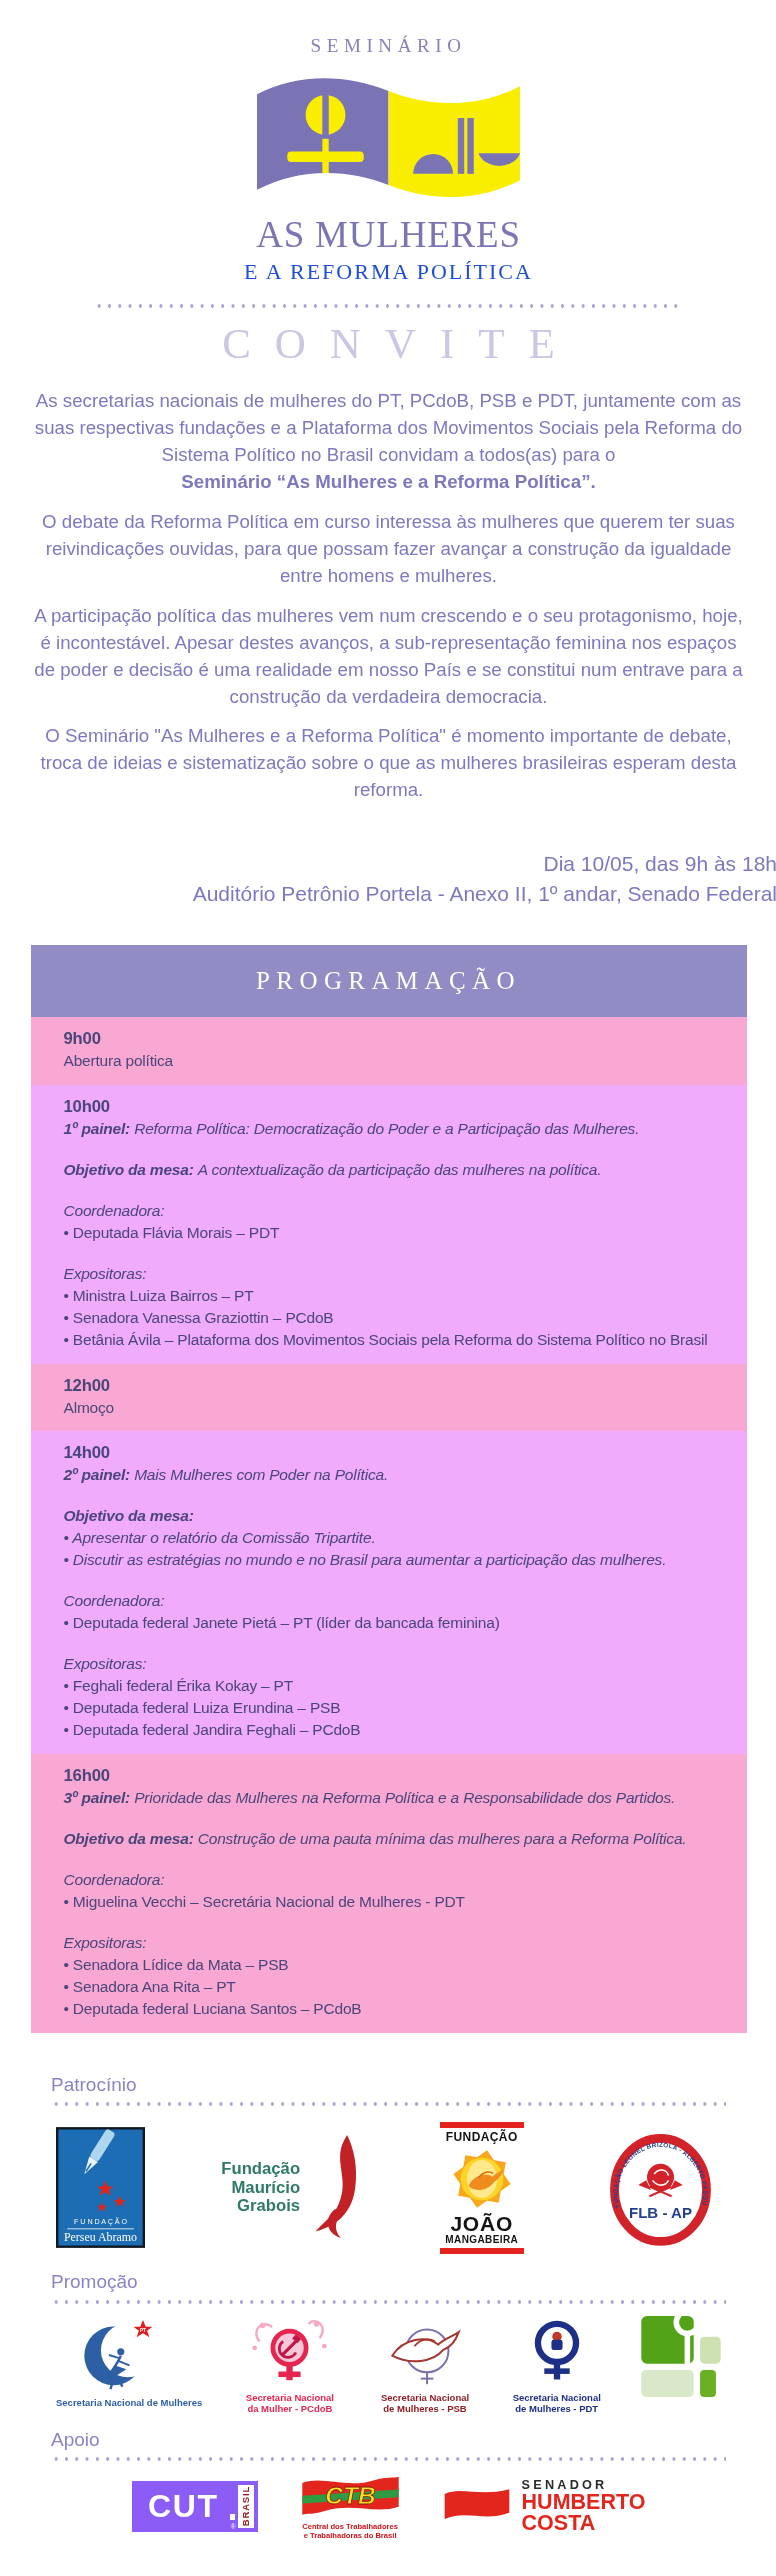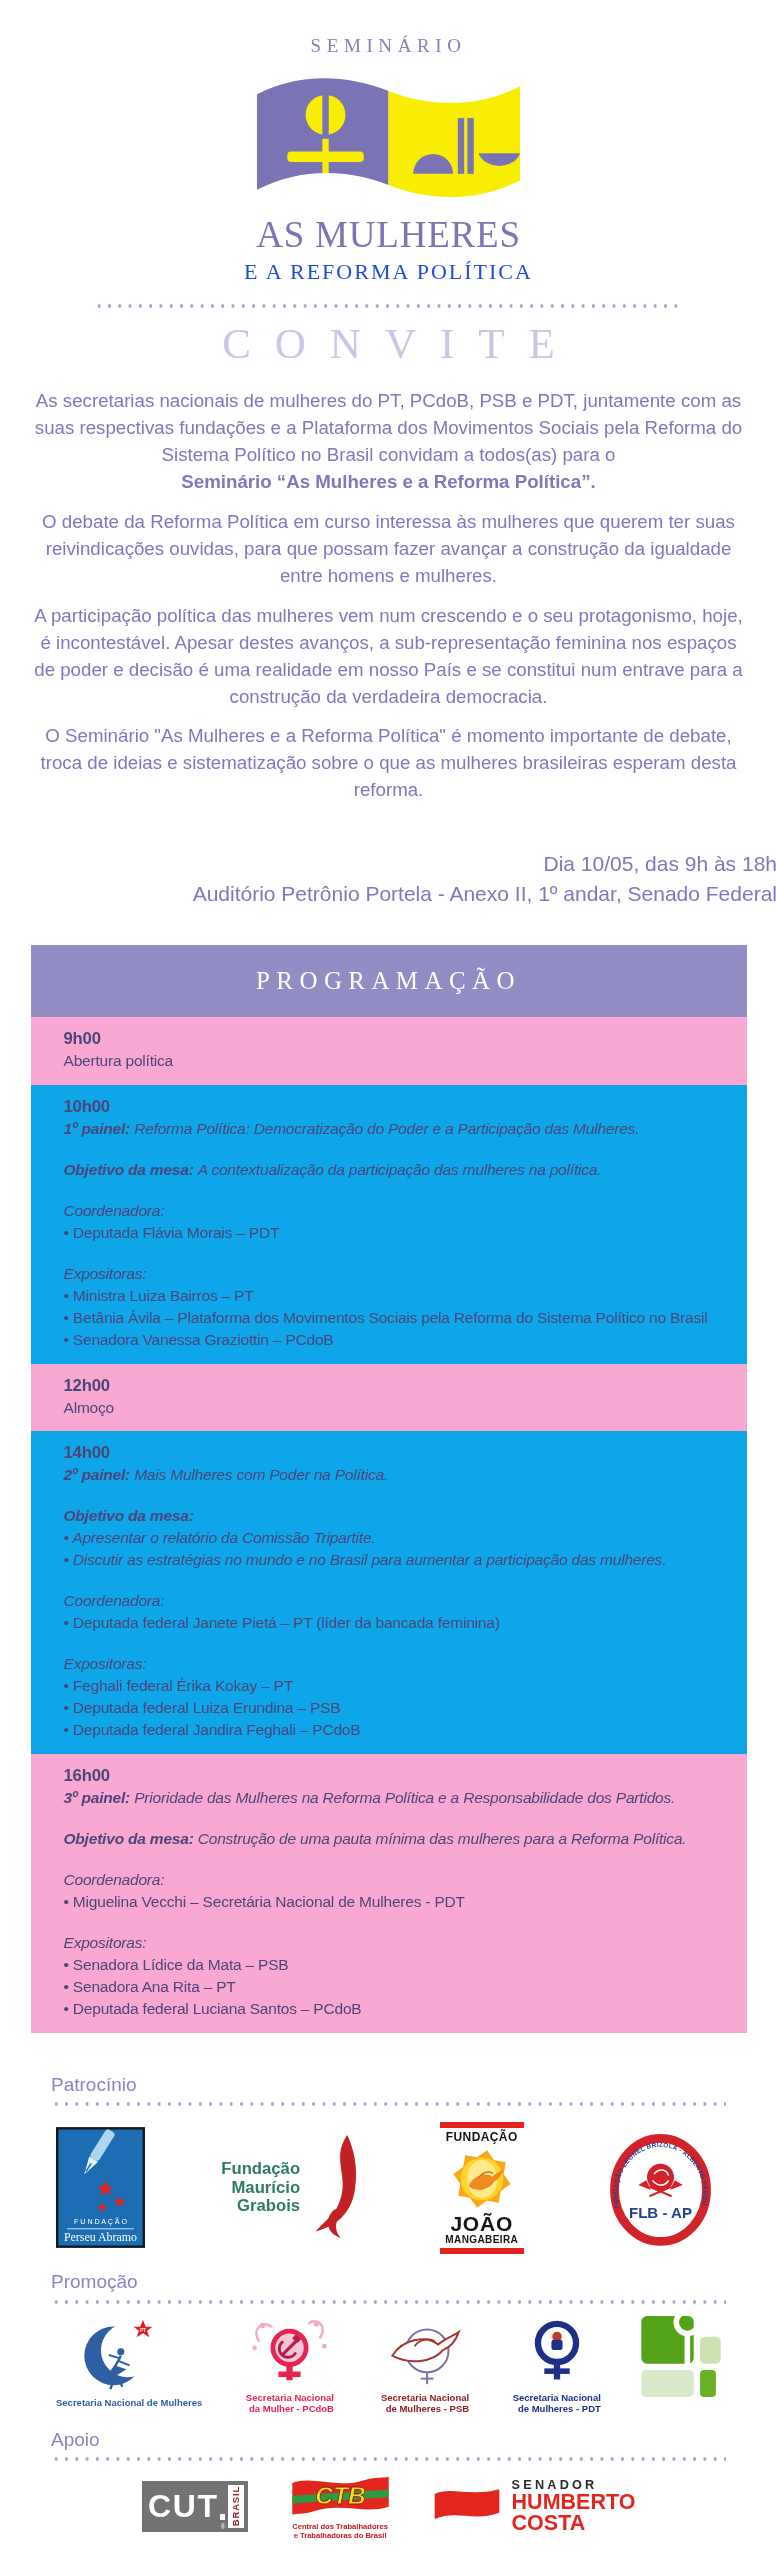--- a/index.html
+++ b/index.html
@@ -25,55 +25,55 @@
   .intro .bold-line{font-weight:bold;}
   .when{text-align:right;color:#7d78bf;font-size:21px;line-height:29.4px;margin-top:46px;}
   
   .program{width:716px;margin:37px auto 0;}
   .program-header{background:#918cc3;height:72px;display:flex;align-items:center;
                   justify-content:center;color:#fff;font-family:"Liberation Serif",serif;
                   font-size:25px;letter-spacing:6.4px;}
   .session{padding:11px 33px 12.7px;color:#4b4679;font-size:15.5px;line-height:22px;
            letter-spacing:-0.2px;}
   .session.dark{background:#f9a8d4;}
-  .session.light{background:#0ea5e9;}
+  .session.light{background:#f0abfc;}
   .session .time{font-weight:bold;font-size:16.7px;}
   .session .gap{height:19px;}
   .session .labeled{font-style:italic;}
   .session .labeled .lbl{font-weight:bold;}
   .session .heading{font-style:italic;}
   .session .heading-bold{font-style:italic;font-weight:bold;}
   .session .bullet-italic{font-style:italic;}
   
   .flabel{margin:0 0 6.4px 51px;color:#8a84c4;font-size:19px;}
   .fdots{margin:0 51px;}
   .mt-patrocinio{margin-top:41px;}
   .mt-promocao{margin-top:17.5px;}
   .mt-apoio{margin-top:14.3px;}
   .logo-row{display:flex;align-items:center;}
   .row-patrocinio{margin:16px 56px 0;justify-content:space-between;}
   .row-promocao{margin:12.7px 56px 0;justify-content:space-between;align-items:flex-start;}
   .row-apoio{margin:11px 0 0;justify-content:center;gap:41px;}
   .logo-item{display:flex;flex-direction:column;align-items:center;}
-  .sec-cap{font-weight:bold;font-size:9.5px;line-height:10.7px;text-align:right;margin-top:4px;}
+  .sec-cap{font-weight:bold;font-size:9.5px;line-height:10.7px;text-align:center;margin-top:4px;}
   .cap-pt{color:#2d5fa5;}
   .cap-pcdob{color:#e5254f;}
   .cap-psb{color:#8f1f24;}
   .cap-pdt{color:#1d2f87;}
   
   .logo-grabois{display:flex;align-items:center;gap:6.4px;}
   .grabois-text{color:#2f7a68;font-weight:bold;font-size:16.7px;line-height:18.3px;text-align:right;}
   
   .logo-jm{width:84px;display:flex;flex-direction:column;align-items:stretch;text-align:center;}
   .jm-bar{height:5.6px;background:#e3231d;}
   .jm-fundacao{font-size:12px;font-weight:bold;color:#141414;letter-spacing:0.4px;padding:2.4px 0 0.8px;}
   .jm-joao{font-size:21px;font-weight:900;color:#141414;letter-spacing:0.8px;line-height:21px;}
   .jm-mang{font-size:10px;font-weight:800;color:#141414;letter-spacing:0.4px;padding-bottom:3.2px;}
   
-  .cut-logo{display:flex;align-items:stretch;background:#737373;width:106px;height:51px;
+  .cut-logo{display:flex;align-items:stretch;background:#8b5cf6;width:126px;height:51px;
             box-sizing:border-box;padding:4px 4px 4px 6.4px;position:relative;}
   .cut-main{flex:1;color:#fff;font-weight:900;font-size:32px;display:flex;align-items:center;
             justify-content:center;letter-spacing:1.6px;}
   .cut-dot{width:5.6px;height:5.6px;background:#fff;align-self:flex-end;margin:0 2.4px 8px 0.8px;}
   .cut-side{width:16px;background:#fff;display:flex;align-items:center;justify-content:center;}
   .cut-brasil{color:#9b1b1e;font-weight:800;font-size:9.5px;letter-spacing:0.8px;
               writing-mode:vertical-rl;transform:rotate(180deg);}
   .cut-reg{position:absolute;bottom:2.4px;right:22px;color:#fff;font-size:6.4px;}
   
   .logo-ctb{display:flex;flex-direction:column;align-items:center;}
@@ -146,22 +146,22 @@
           <div class="time">10h00</div>
           <div class="line labeled"><span class="lbl">1º painel: </span>Reforma Política: Democratização do Poder e a Participação das Mulheres.</div>
           <div class="gap"></div>
           <div class="line labeled"><span class="lbl">Objetivo da mesa: </span>A contextualização da participação das mulheres na política.</div>
           <div class="gap"></div>
           <div class="line heading">Coordenadora:</div>
           <div class="line bullet">• Deputada Flávia Morais – PDT</div>
           <div class="gap"></div>
           <div class="line heading">Expositoras:</div>
           <div class="line bullet">• Ministra Luiza Bairros – PT</div>
+          <div class="line bullet">• Senadora Vanessa Graziottin – PCdoB</div>
           <div class="line bullet">• Betânia Ávila – Plataforma dos Movimentos Sociais pela Reforma do Sistema Político no Brasil</div>
-          <div class="line bullet">• Senadora Vanessa Graziottin – PCdoB</div>
         </div>
         <div class="session dark">
           <div class="time">12h00</div>
           <div class="line plain">Almoço</div>
         </div>
         <div class="session light">
           <div class="time">14h00</div>
           <div class="line labeled"><span class="lbl">2º painel: </span>Mais Mulheres com Poder na Política.</div>
           <div class="gap"></div>
           <div class="line heading-bold">Objetivo da mesa:</div>

